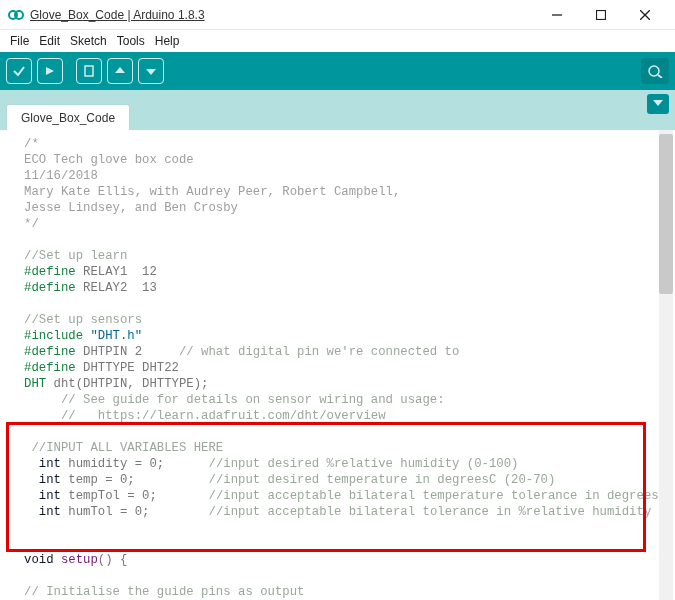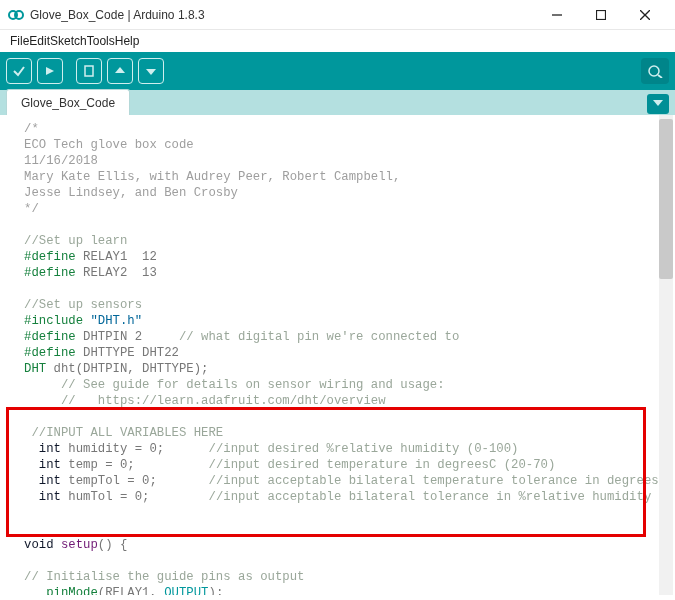--- a/index.html
+++ b/index.html
@@ -1,29 +1,29 @@
 <!DOCTYPE html>
 <html><head>
 <meta charset="utf-8">
 <style>
   * { box-sizing: border-box; margin: 0; padding: 0; }
   body { font-family: "Segoe UI", Arial, sans-serif; font-size: 12px; background: #fff; width: 675px; height: 600px; overflow: hidden; }
   .titlebar { height: 30px; display: flex; align-items: center; padding: 0 8px; background: #fff; border-bottom: 1px solid #e8e8e8; }
   .titlebar .app-icon { width: 16px; height: 16px; margin-right: 6px; }
-  .titlebar .title { flex: 1; font-size: 12px; color: #333; }
+  .titlebar .title { flex: 1; font-size: 12px; color: #333; text-decoration: underline; }
   .winbtns { display: flex; gap: 0; }
   .winbtn { width: 44px; height: 28px; display: flex; align-items: center; justify-content: center; font-size: 14px; color: #222; }
-  .menubar { height: 22px; display: flex; align-items: center; padding: 0 10px; font-size: 12px; color: #222; background: #fff; }
+  .menubar { height: 22px; display: flex; align-items: center; gap: 10px; padding: 0 10px; font-size: 12px; color: #222; background: #fff; }
   .menubar span { cursor: default; }
   .toolbar { height: 38px; background: #00979c; display: flex; align-items: center; padding: 0 6px; }
   .tbtn { width: 26px; height: 26px; border-radius: 4px; border: 1.5px solid #cfeeee; margin-right: 5px; display: flex; align-items: center; justify-content: center; color: #cfeeee; background: transparent; }
   .tbtn svg { display: block; }
   .toolbar .spacer { flex: 1; }
   .serial { width: 28px; height: 26px; border-radius: 4px; background: #00858a; display:flex; align-items:center; justify-content:center; }
-  .tabbar { height: 25px; background: #b4e0e0; display: flex; align-items: flex-end; position: relative; }
+  .tabbar { height: 40px; background: #b4e0e0; display: flex; align-items: flex-end; position: relative; }
   .tab { background: #fff; height: 26px; display: flex; align-items: center; padding: 0 14px; margin-left: 6px; border: 1px solid #b4d8d8; border-bottom: none; font-size: 12px; color: #333; border-radius: 3px 3px 0 0; }
   .tab-dropdown { position: absolute; right: 6px; top: 4px; width: 22px; height: 20px; background: #008f96; border-radius: 3px; display:flex; align-items:center; justify-content:center; }
   .editor-wrap { position: relative; height: calc(600px - 30px - 22px - 38px - 30px); overflow: hidden; background: #fff; }
   .editor { font-family: Consolas, "Courier New", monospace; font-size: 12.3px; line-height: 16px; color: #777; padding: 6px 0 6px 24px; white-space: pre; }
   .c-gray   { color: #9e9e9e; }
   .c-comment{ color: #9aa79a; }
   .c-def    { color: #15803d; }
   .c-kw     { color: #0f172a; }
   .c-str    { color: #006699; }
   .c-type   { color: #15803d; }

